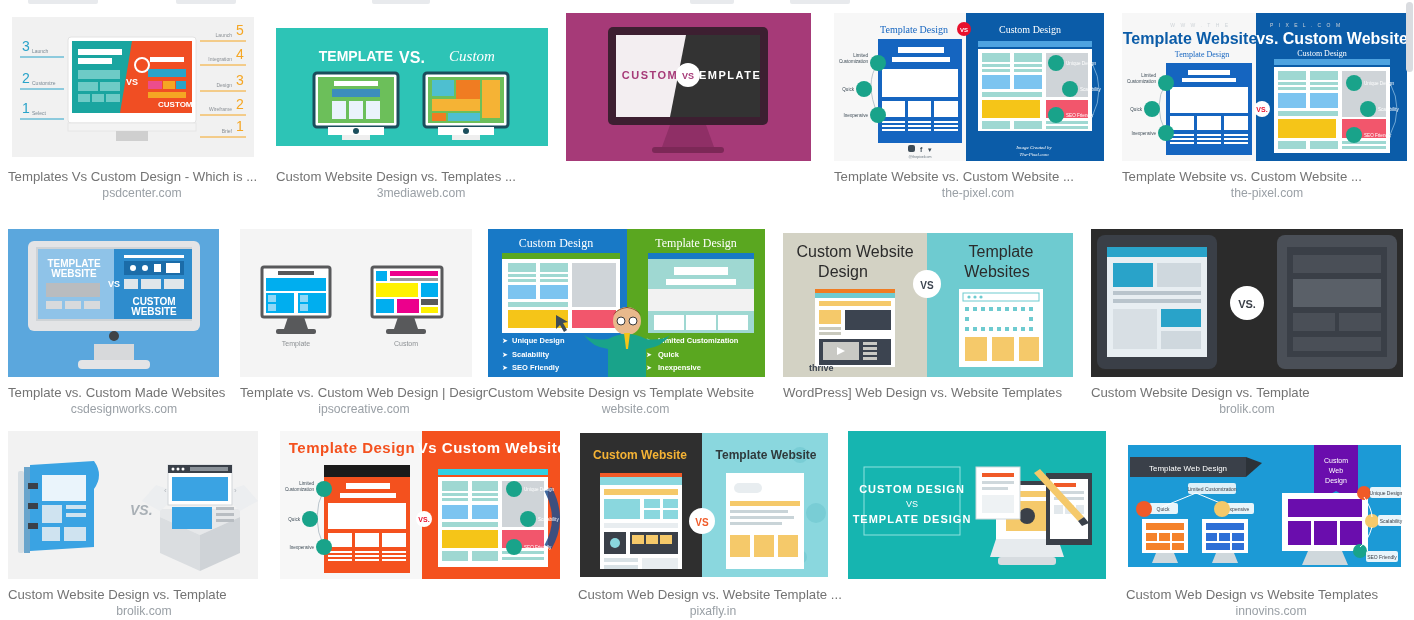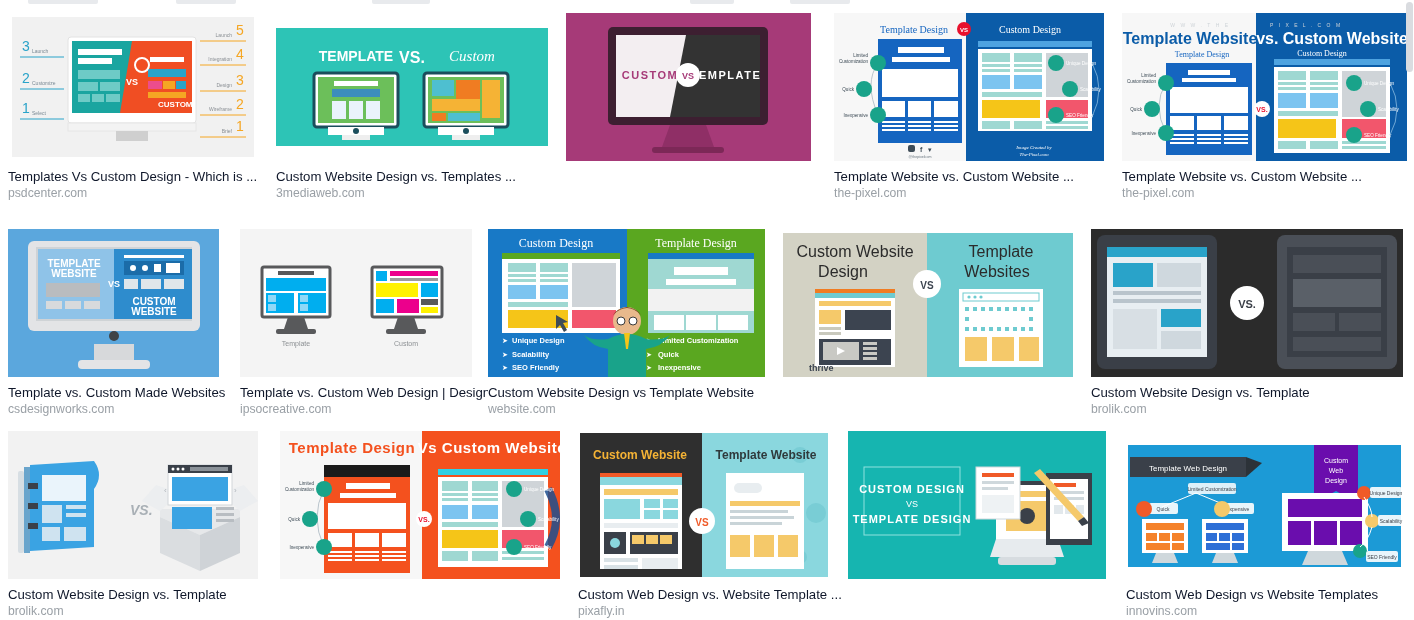--- a/index.html
+++ b/index.html
@@ -8,26 +8,26 @@
     font-family:"Liberation Sans","DejaVu Sans",sans-serif;
     -webkit-font-smoothing:antialiased;
   }
   .results{position:relative;width:1414px;height:620px;}
   .row{display:flex;align-items:flex-start;}
   .cell{position:relative;box-sizing:border-box;}
   .thumb{position:relative;overflow:hidden;background:#f1f3f4;}
   .thumb>svg{display:block;width:100%;height:100%;}
   .cap{padding-top:8px;}
   .cap .title{
-    font-size:13.2px;line-height:15px;color:#0f172a;
+    font-size:13.2px;line-height:15px;color:#737373;
     white-space:nowrap;overflow:hidden;text-overflow:clip;
   }
   .cap .site{
     font-size:12.2px;line-height:15px;color:#9aa0a6;margin-top:2px;
-    white-space:nowrap;overflow:hidden;
+    white-space:nowrap;overflow:hidden;text-align:center;
   }
   .topstub{position:absolute;top:0;left:0;width:1414px;height:6px;}
   .stub{position:absolute;top:-2px;height:6px;background:#e8eaed;border-radius:2px;}
   .scrollbar{
     position:absolute;right:0;top:0;width:9px;height:620px;background:transparent;
   }
   .scrollbar .thumbbar{
     position:absolute;right:1px;top:2px;width:7px;height:70px;
     background:#dadce0;border-radius:4px;
   }
@@ -550,20 +550,21 @@
               <rect x="230" y="98" width="4" height="4"></rect>
               <rect x="238" y="98" width="4" height="4"></rect>
               <rect x="246" y="98" width="4" height="4"></rect>
           </g>
           <rect x="182" y="108" width="22" height="24" fill="#f5c96a"></rect>
           <rect x="209" y="108" width="22" height="24" fill="#f5c96a"></rect>
           <rect x="236" y="108" width="20" height="24" fill="#f5c96a"></rect>
         </svg>
       </div>
       <div class="cap">
+        <div class="title">WordPress] Web Design vs. Website Templates</div>
       </div>
     </div>
 
     <div class="cell" style="width:312px;">
       <div class="thumb" style="width:312px;height:148px;">
         <svg viewBox="0 0 312 148" preserveAspectRatio="none">
           <rect width="312" height="148" fill="#2b2b2b"></rect>
 
           <rect x="6" y="6" width="120" height="134" rx="8" fill="#3a3f47"></rect>
           <rect x="16" y="18" width="100" height="110" fill="#e8eef2"></rect>

